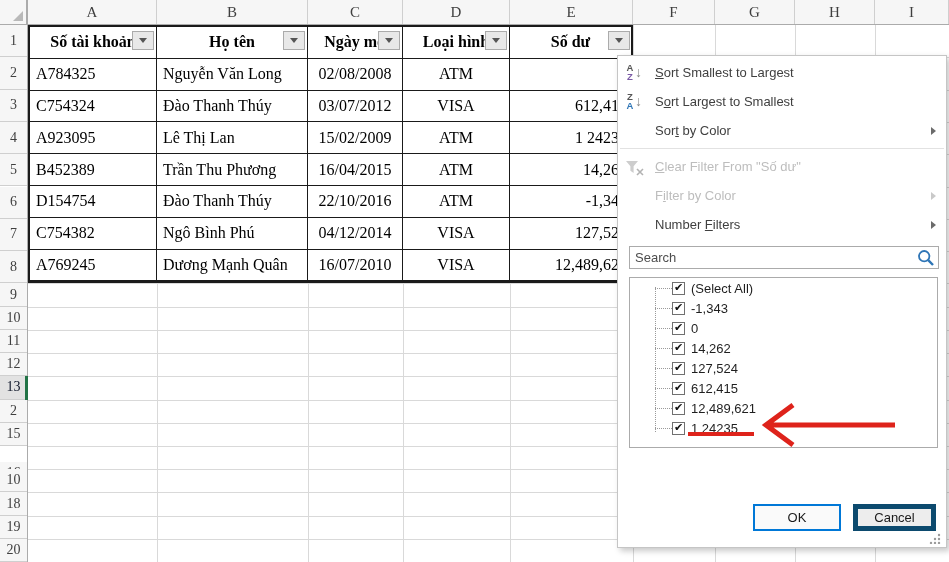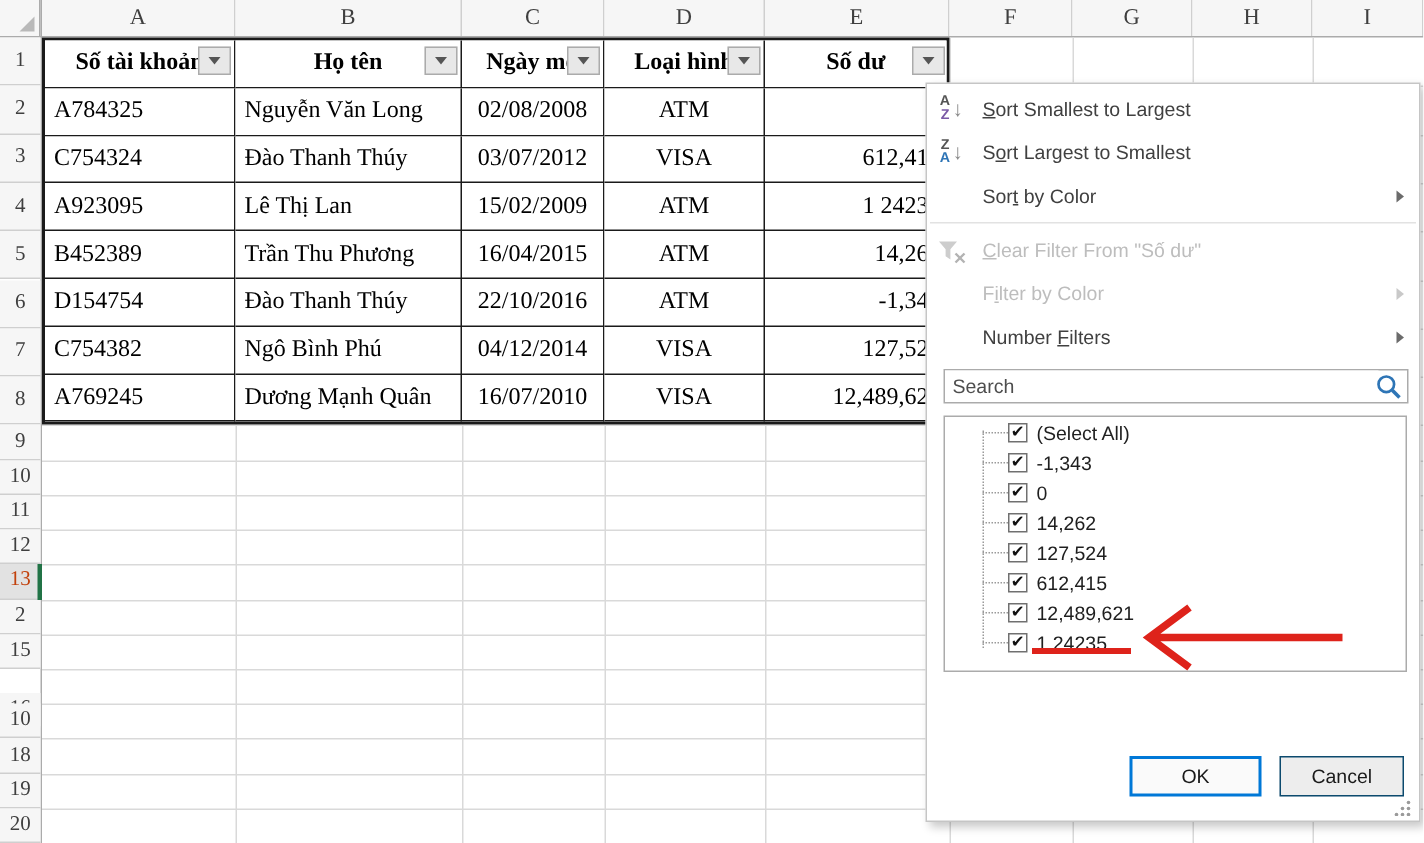--- a/index.html
+++ b/index.html
@@ -6,21 +6,21 @@
   #stage{position:relative;width:949px;height:562px;overflow:hidden;background:#fff;
          font-family:"Liberation Serif","DejaVu Serif",serif;}
   
   .colhdr{position:absolute;top:0;height:24px;border-right:1px solid #cfcfcf;
           text-align:center;line-height:24px;font-size:15px;color:#3f3f3f;background:#f6f6f6;box-sizing:border-box;}
   #hdrstrip-bottom{position:absolute;left:0;top:24px;width:949px;height:1px;background:#ababab;}
   .rowhdr{position:absolute;left:0;width:27px;border-bottom:1px solid #cfcfcf;background:#f6f6f6;
           text-align:center;font-size:14px;color:#3f3f3f;box-sizing:border-box;
           display:flex;align-items:center;justify-content:center;}
   #rowstrip-right{position:absolute;left:27px;top:0;width:1px;height:562px;background:#ababab;}
-  .rowhdr.sel{background:#e2e2e2;color:#c2410c;}
+  .rowhdr.sel{background:#e2e2e2;color:#0f172a;}
   #selbar{position:absolute;left:25px;width:3px;background:#217346;z-index:4;}
   .corner{position:absolute;left:0;top:0;width:27px;height:24px;background:#f6f6f6;border-right:1px solid #ababab;box-sizing:border-box;}
   .corner::after{content:"";position:absolute;right:3px;bottom:3px;border-style:solid;border-width:0 0 10px 10px;
                  border-color:transparent transparent #b9b9b9 transparent;}
   .vline{position:absolute;width:1px;background:#d9d9d9;z-index:1;}
   .hline{position:absolute;height:1px;background:#d9d9d9;z-index:1;}
   
   #table{position:absolute;left:28px;top:25px;width:605px;height:258px;z-index:2;
          border:2px solid #1a1a1a;box-sizing:border-box;display:grid;
          grid-template-columns:127px 151px 95px 107px auto;grid-auto-rows:31.8px;background:#fff;}
@@ -67,21 +67,21 @@
   .litem:first-child{margin-top:3px;}
   .stub{width:17px;height:0;border-top:1px dotted #9a9a9a;flex:0 0 auto;}
   .cb{width:13px;height:13px;border:1px solid #707070;background:#fff;box-sizing:border-box;flex:0 0 auto;
       display:flex;align-items:center;justify-content:center;}
   .cb.on::after{content:"✔";font-size:11px;line-height:11px;color:#111;font-family:"DejaVu Sans",sans-serif;margin-top:-1px;}
   .ltext{margin-left:6px;white-space:nowrap;}
   
   .pbtn{position:absolute;top:448px;height:27px;font-family:"Liberation Sans","DejaVu Sans",sans-serif;
         font-size:13px;color:#1a1a1a;box-sizing:border-box;display:flex;align-items:center;justify-content:center;}
   #okbtn{left:135px;width:88px;background:#fafafa;border:2px solid #0078d7;}
-  #cancelbtn{left:235px;width:83px;background:#ededed;border:1px solid #0c4a6e;}
+  #cancelbtn{left:235px;width:83px;background:#ededed;border:5px solid #0c4a6e;}
   #grip{position:absolute;right:4px;bottom:3px;}
   
   #arrow{position:absolute;left:757px;top:399px;z-index:20;}
   #redline{position:absolute;left:688px;top:432px;width:66px;height:4px;background:#de231b;z-index:20;}
 </style>
 </head>
 <body>
 
 <div id="stage">
 

